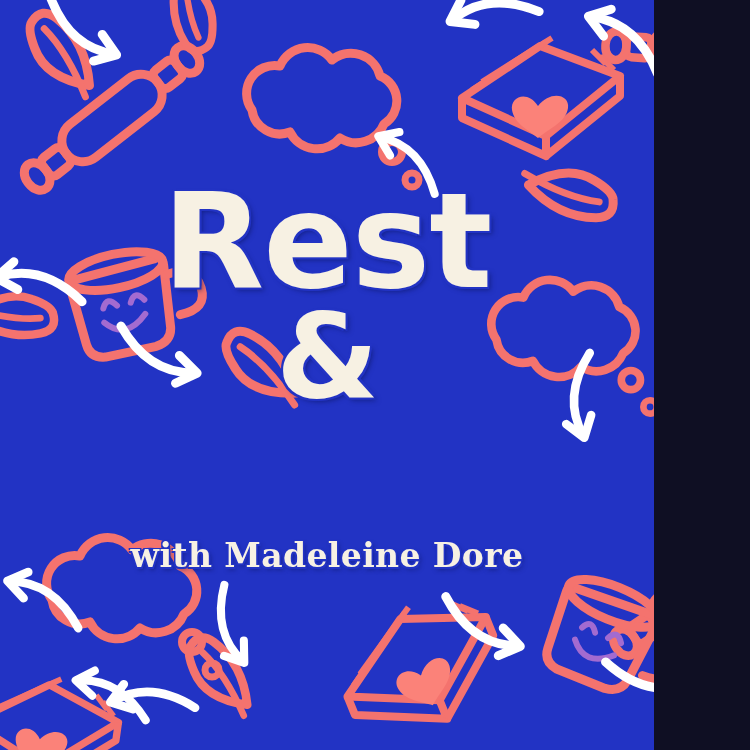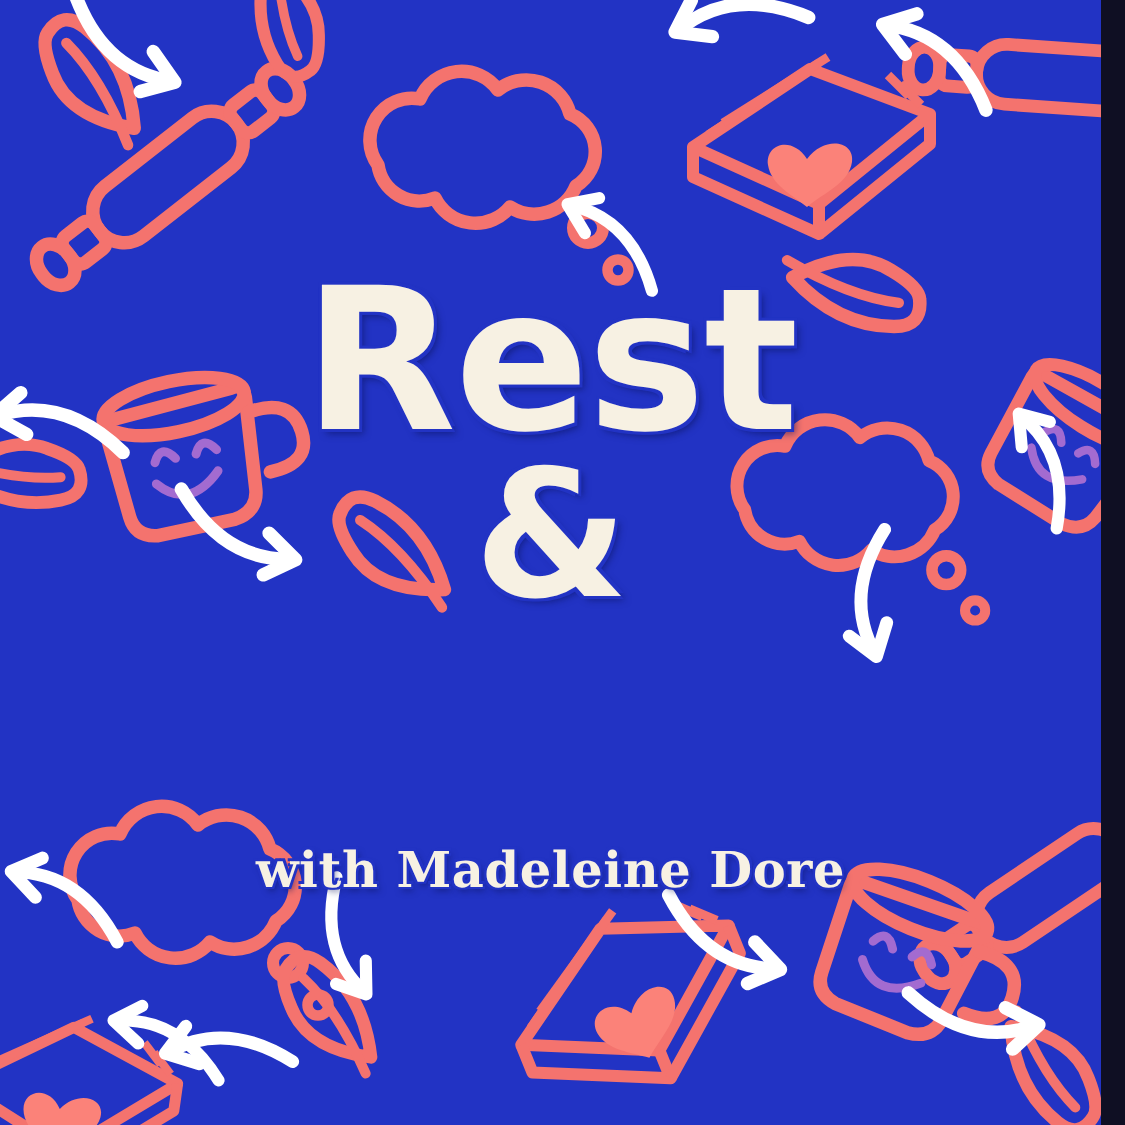--- a/index.html
+++ b/index.html
@@ -2,21 +2,21 @@
 <html><head>
 <meta charset="utf-8">
 <style>
   html, body {
     margin: 0;
     padding: 0;
     background: #0f0f23;
   }
   #cover {
     position: relative;
-    width: 734px;
+    width: 654px;
     height: 750px;
     overflow: hidden;
     font-family: "Liberation Sans", sans-serif;
   }
   #cover-bg {
     position: absolute;
     inset: 0;
     background: #2233c4;
   }
   #decor-layer {
@@ -75,21 +75,20 @@
     font-weight: 700;
     font-size: 33px;
     color: #f7f1e3;
     letter-spacing: 0.4px;
     text-shadow:
       1.5px 1.5px 0 #2233c4,
       -1.5px 1.5px 0 #2233c4,
       1.5px -1.5px 0 #2233c4,
       -1.5px -1.5px 0 #2233c4,
       2px 3px 4px rgba(10,18,90,0.5);
-    margin-top: 24px;
   }
 </style>
 </head>
 <body>
 
 <div id="cover">
 
   <div id="cover-bg"></div>
 
   <svg id="decor-layer" viewBox="0 0 750 750">

